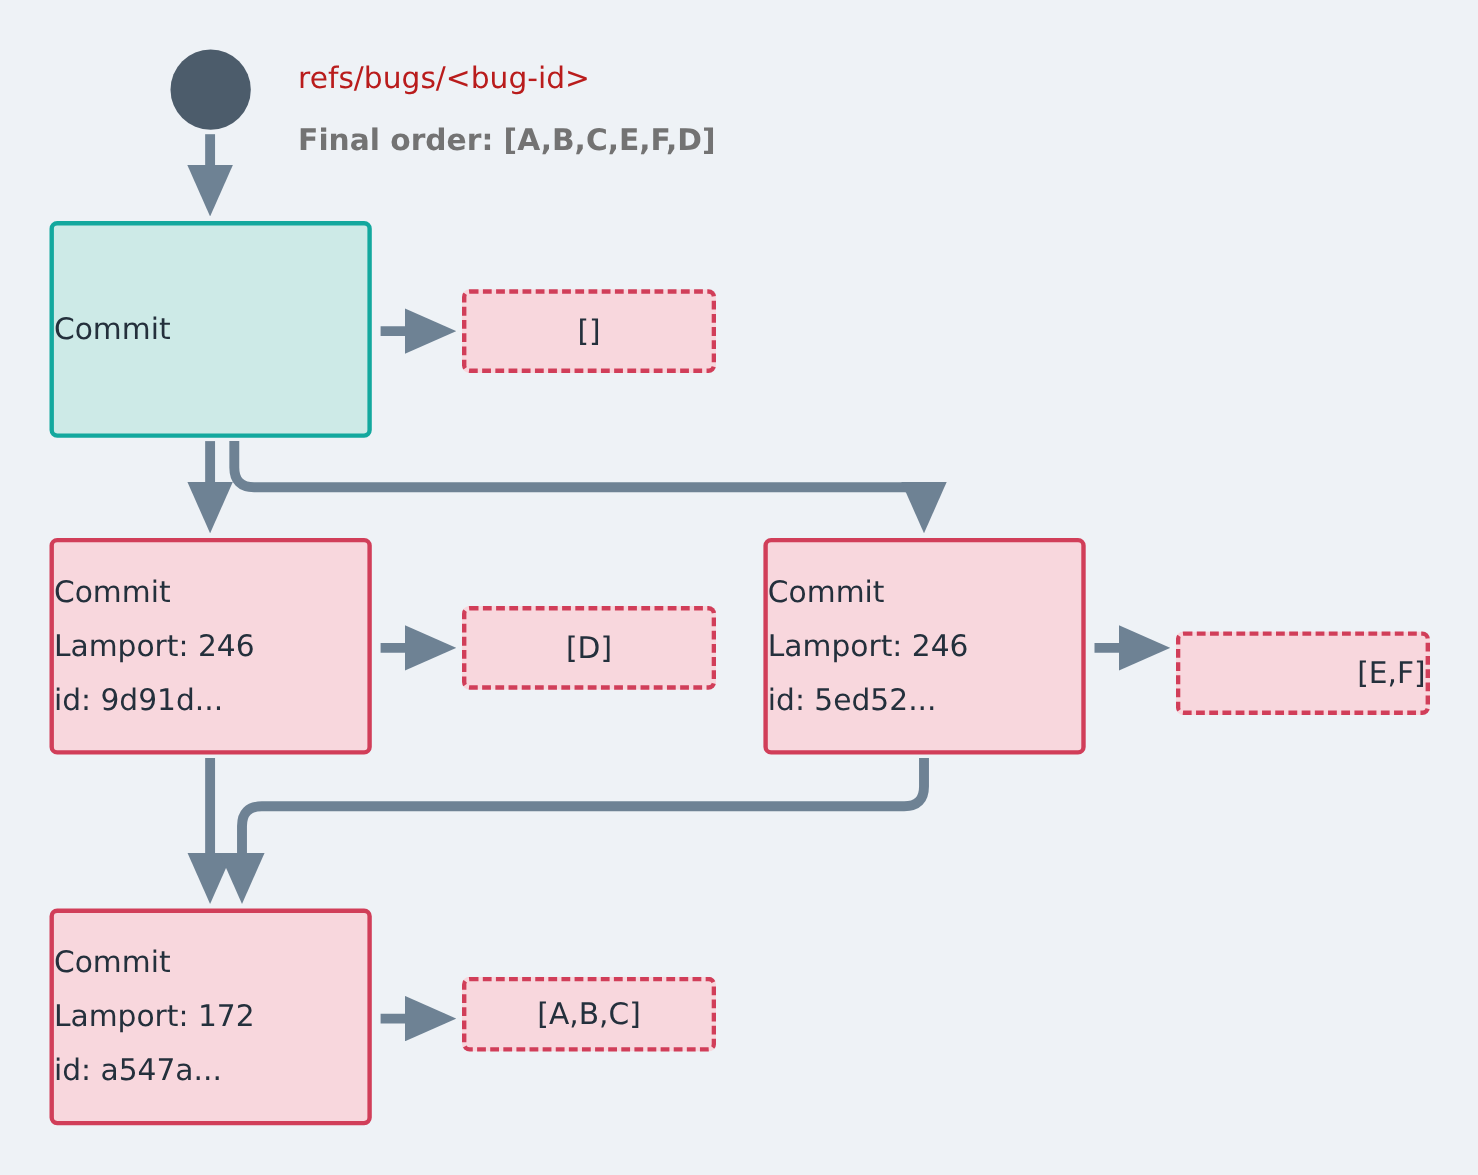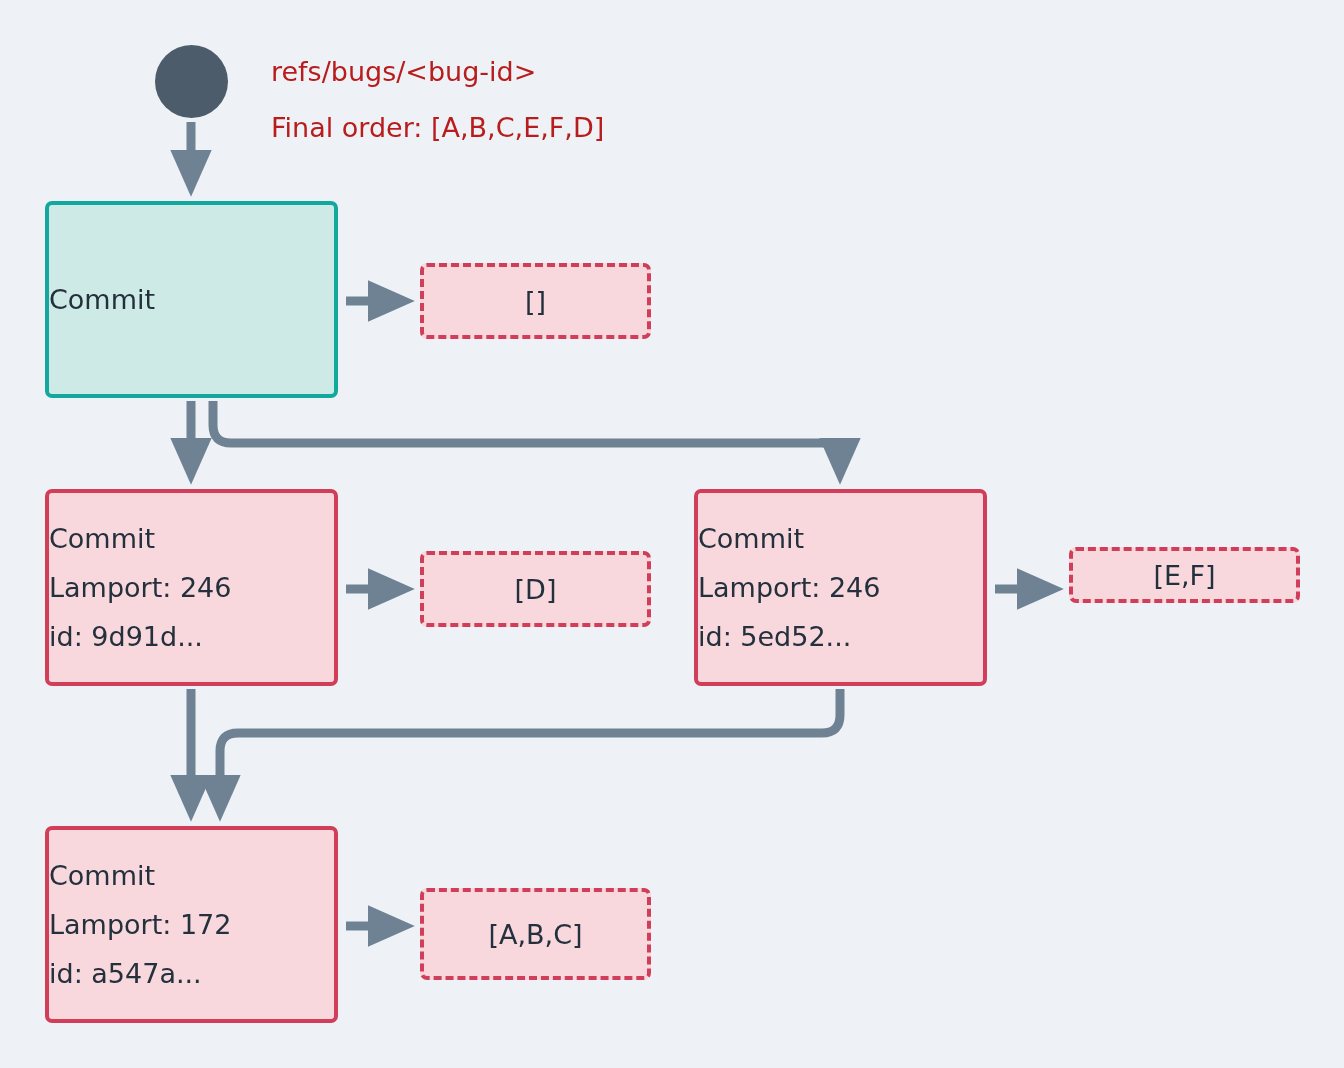--- a/index.html
+++ b/index.html
@@ -44,22 +44,22 @@
     font-size: 27px;
     line-height: 1.1;
     white-space: nowrap;
   }
   .root-label.ref {
     top: 57px;
     font-weight: 400;
   }
   .root-label.order {
     top: 113px;
-    font-weight: 400;
-    color: #b91c1c;
+    font-weight: 700;
+    color: #737373;
   }
 
   
   .commit-node {
     position: absolute;
     box-sizing: border-box;
     border-radius: 7px;
     display: flex;
     flex-direction: column;
     align-items: flex-start;
@@ -153,21 +153,21 @@
   </div>
 
   <div class="op-box" style="left:420px; top:263px; width:231px; height:76px;">
     <span>[]</span>
   </div>
 
   <div class="op-box" style="left:420px; top:551px; width:231px; height:76px;">
     <span>[D]</span>
   </div>
 
-  <div class="op-box" style="left:1069px; top:547px; width:231px; height:56px;">
+  <div class="op-box" style="left:1069px; top:574px; width:231px; height:76px;justify-content:flex-end;">
     <span>[E,F]</span>
   </div>
 
-  <div class="op-box" style="left:420px; top:888px; width:231px; height:92px;">
+  <div class="op-box" style="left:420px; top:888px; width:231px; height:68px;">
     <span>[A,B,C]</span>
   </div>
 
 </div>
 
 </body></html>

